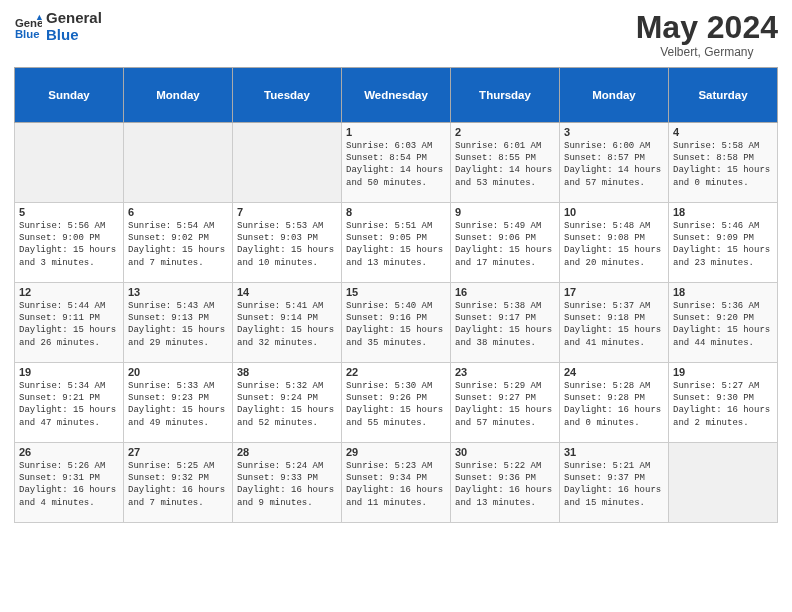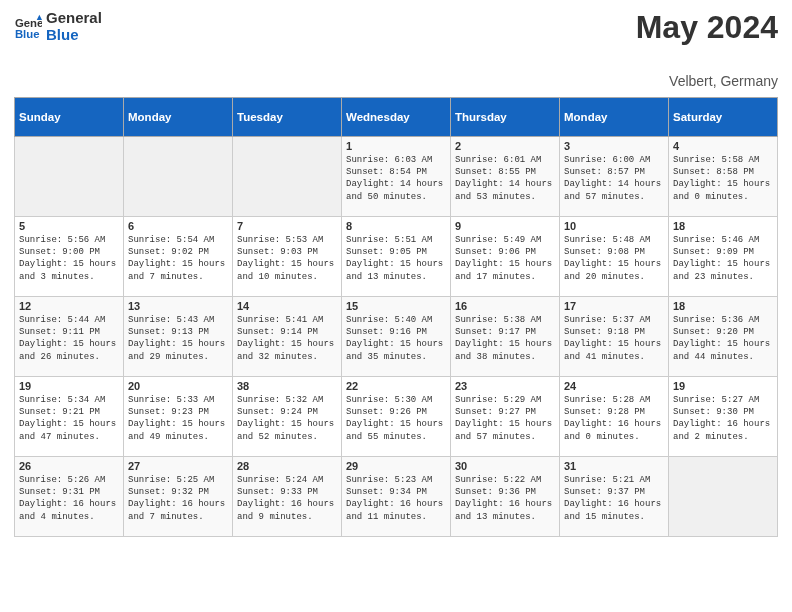--- a/index.html
+++ b/index.html
@@ -23,45 +23,44 @@
     .logo {
       display: flex;
       align-items: center;
       gap: 4px;
     }
     .logo-icon {
       width: 28px;
       height: 28px;
     }
     .title-block {
-      text-align: right;
+      text-align: center;
     }
     .month-title {
       font-size: 32px;
       font-weight: bold;
       color: #333;
       line-height: 1.1;
     }
     .location {
-      font-size: 14px;
+      font-size: 12px;
       color: #555;
-      margin-top: 28px;
     }
     table {
       width: 100%;
       border-collapse: collapse;
       table-layout: fixed;
     }
     thead tr th {
       background-color: #1565c0;
       color: #fff;
       font-size: 11.5px;
       font-weight: bold;
-      padding: 13px 4px;
-      text-align: left;
+      padding: 21px 4px;
+      text-align: center;
       border: 1px solid #aaa;
     }
     tbody tr td {
       border: 1px solid #ccc;
       vertical-align: top;
       padding: 3px 4px;
       font-size: 9.5px;
       color: #333;
       height: 80px;
       background: #fff;

